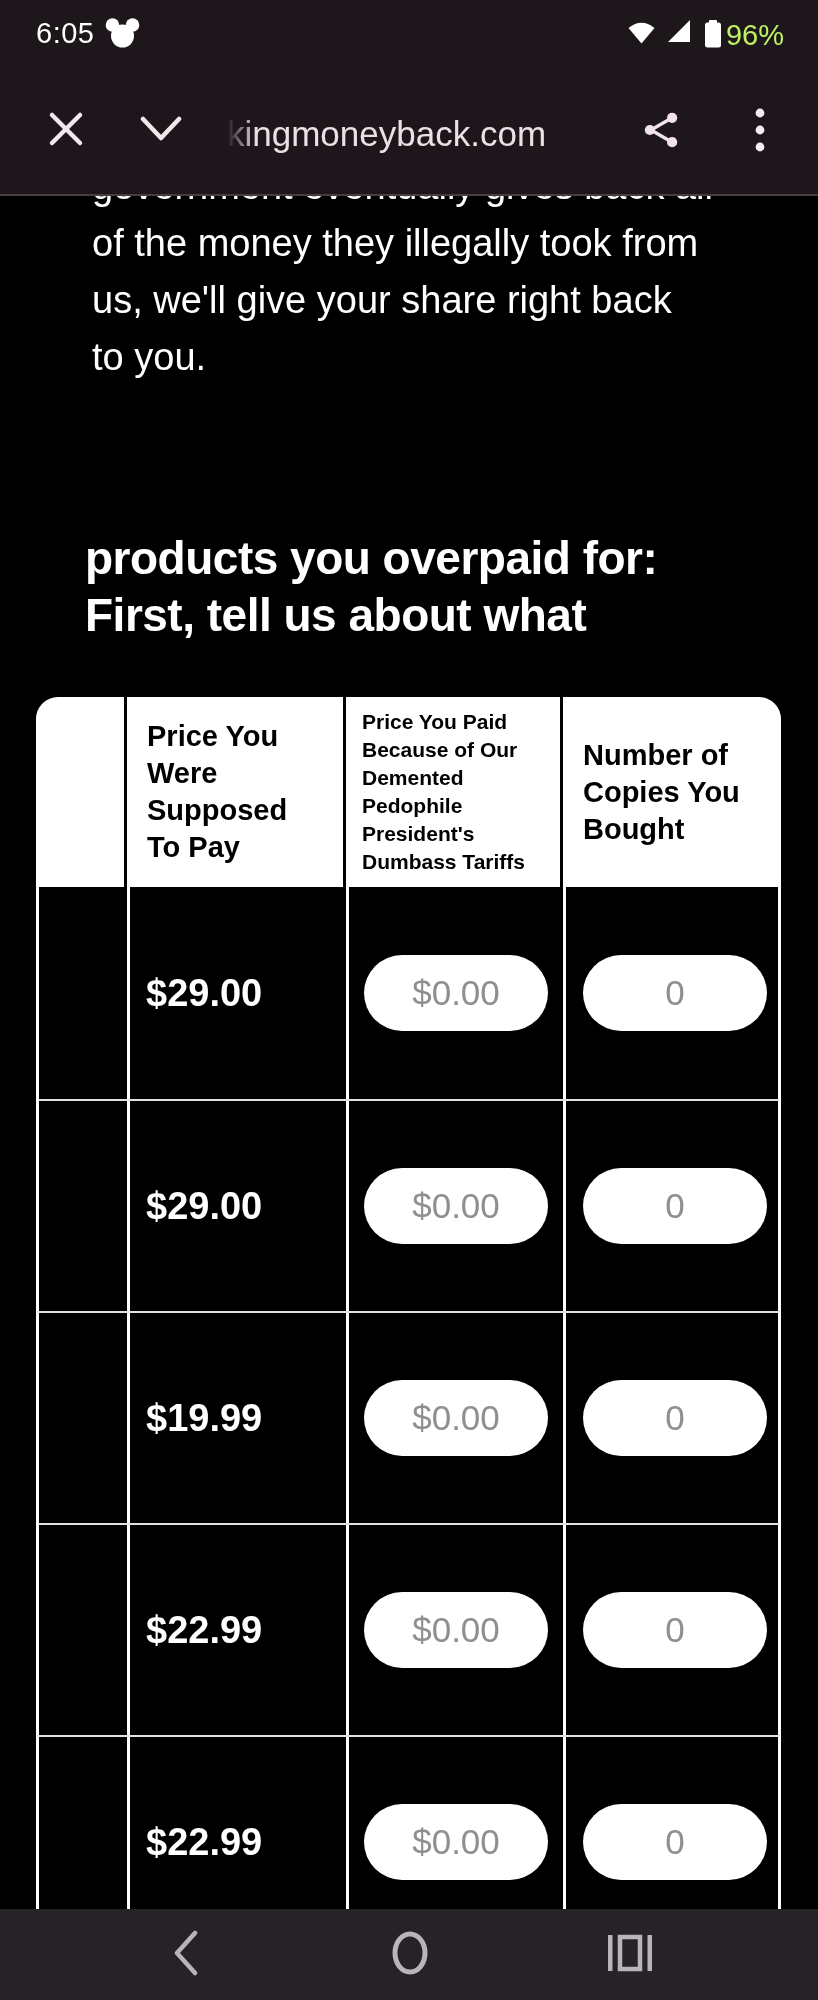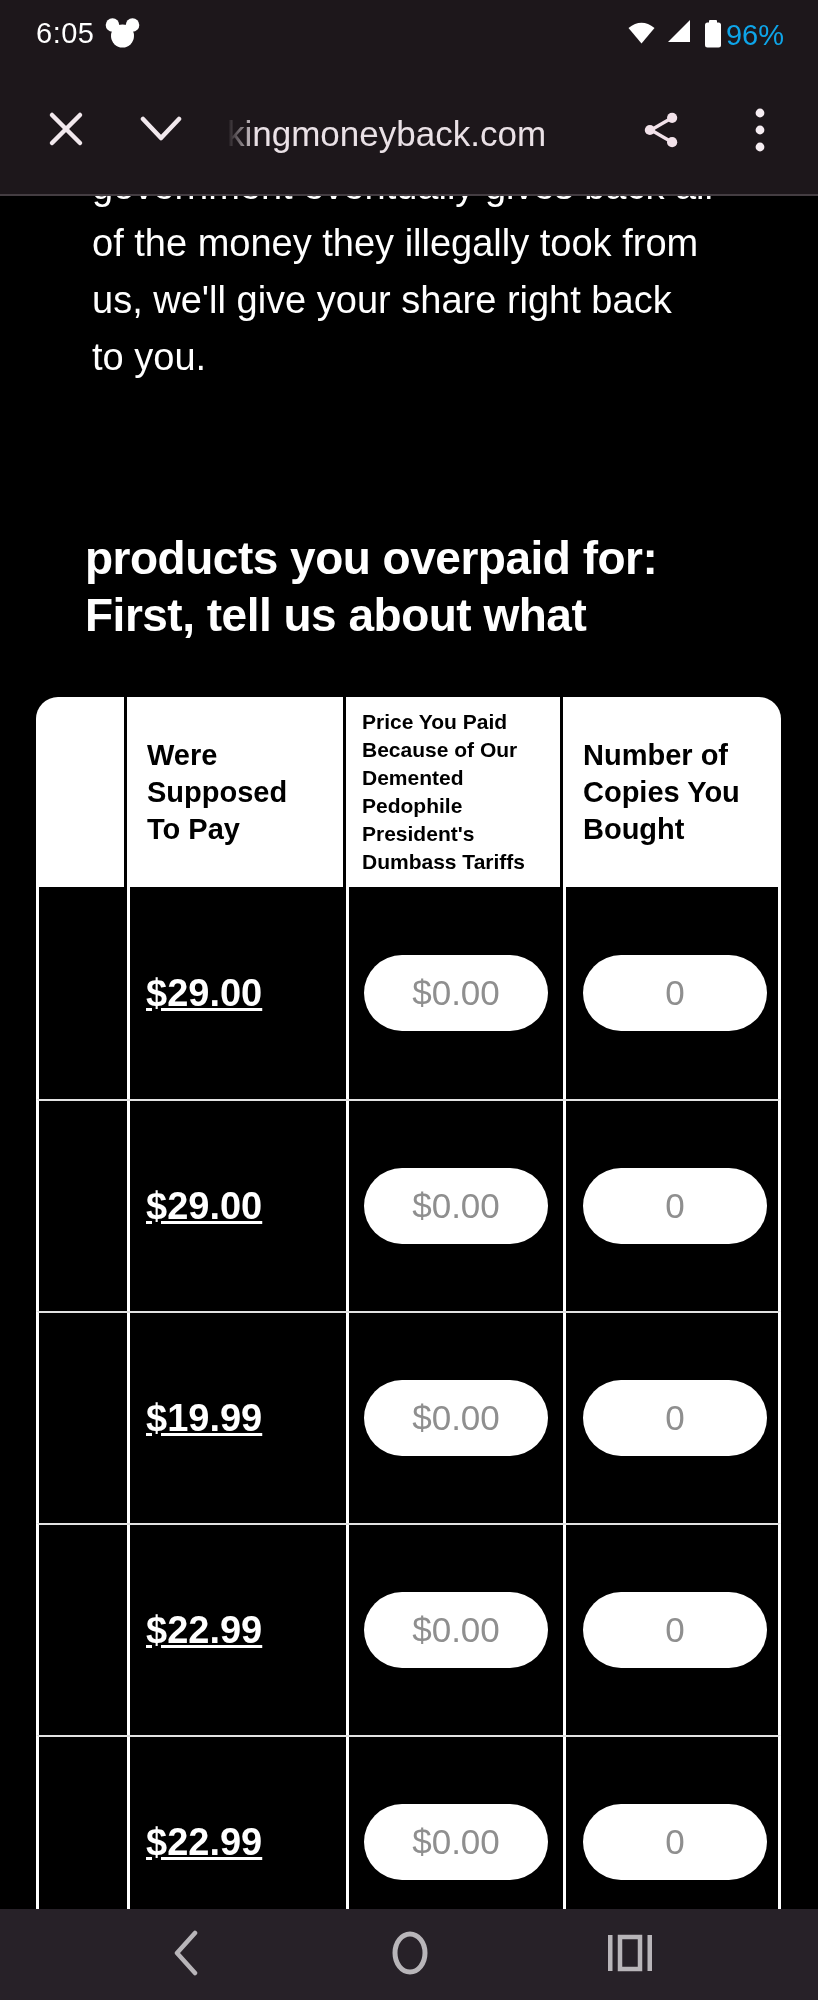--- a/index.html
+++ b/index.html
@@ -12,21 +12,21 @@
 
   
   .status-bar {
     position:absolute; top:0; left:0; width:818px; height:64px;
     background:#1d171b; z-index:30;
     display:flex; align-items:center; justify-content:space-between;
     padding:6px 34px 0 36px;
   }
   .sb-left, .sb-right { display:flex; align-items:flex-start; gap:10px; }
   .sb-time { color:#ffffff; font-size:29px; letter-spacing:0.5px; }
-  .sb-pct  { color:#0ea5e9; font-size:29px; }
+  .sb-pct  { color:#bef264; font-size:29px; }
   .sb-right svg { display:block; }
 
   
   .toolbar {
     position:absolute; top:64px; left:0; width:818px; height:132px;
     background:#1d171b; border-bottom:2px solid #443d42; z-index:30;
     display:flex; align-items:center;
   }
   .tb-btn { background:none; border:none; padding:0; cursor:pointer; display:flex; align-items:center; justify-content:center; }
   .tb-close { position:absolute; left:44px; top:44px; width:44px; height:44px; }
@@ -69,21 +69,21 @@
   .h-cell.size-lg { font-size:29px; line-height:37px; }
   .h-cell.size-sm { font-size:21px; line-height:28px; padding-left:16px; }
   .t-row {
     display:grid; grid-template-columns:88px 219px 217px 221px;
     height:212px; background:#000;
     border-left:3px solid #fff; border-right:3px solid #fff;
   }
   .t-row + .t-row { border-top:2px solid #e2e2e2; }
   .t-cell { display:flex; align-items:center; }
   .t-cell + .t-cell { border-left:3px solid #fff; }
-  .price-label { color:#fff; font-weight:bold; font-size:38px; padding-left:16px;text-decoration:underline; }
+  .price-label { color:#fff; font-weight:bold; font-size:38px; padding-left:16px; }
   .cell-input-wrap { justify-content:center; }
   .pill-input {
     width:184px; height:76px; border:none; border-radius:40px;
     background:#ffffff; text-align:center; font-size:35px;
     font-family:"Liberation Sans", sans-serif; color:#333; outline:none;
   }
   .pill-input::placeholder { color:#8f8f8f; opacity:1; }
 
   
   .nav-bar {
@@ -114,20 +114,21 @@
     <div class="page-title">
       <div class="title-line">products you overpaid for:</div>
       <div class="title-line">First, tell us about what</div>
     </div>
 
     <div class="products-table">
 
       <div class="t-header">
         <div class="h-cell"></div>
         <div class="h-cell size-lg">
+          <span>Price You</span>
           <span>Were</span>
           <span>Supposed</span>
           <span>To Pay</span>
         </div>
         <div class="h-cell size-sm">
           <span>Price You Paid</span>
           <span>Because of Our</span>
           <span>Demented</span>
           <span>Pedophile</span>
           <span>President's</span>

